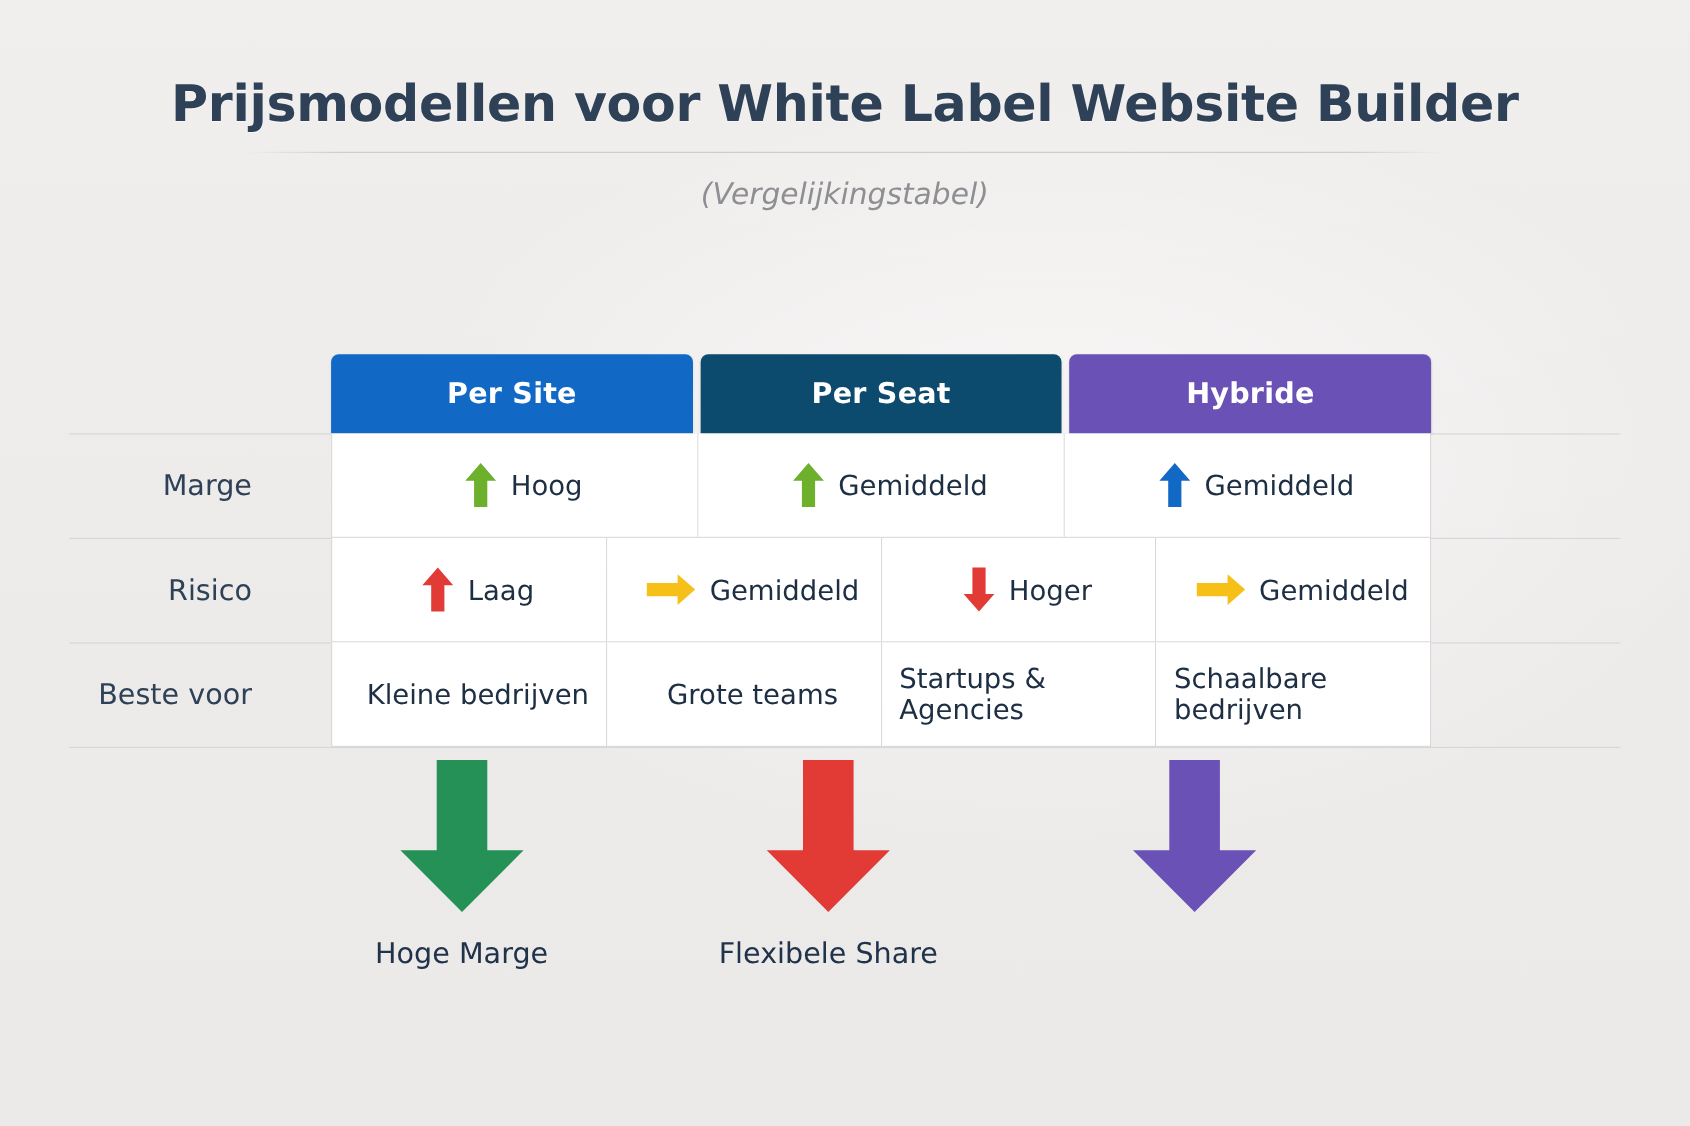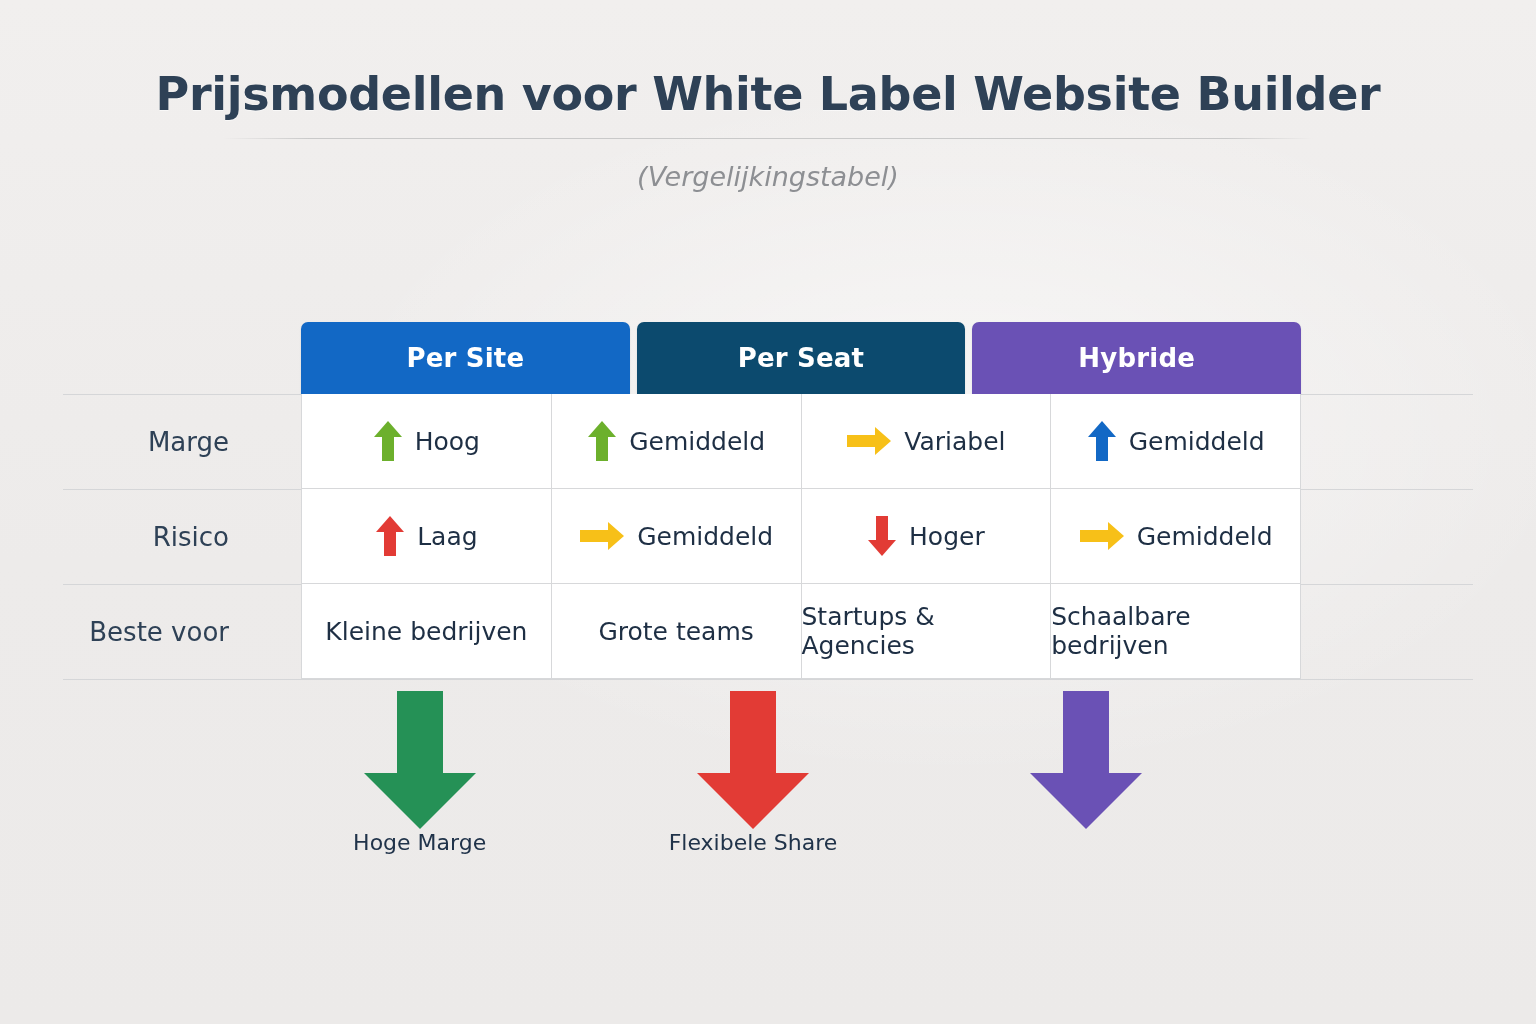--- a/index.html
+++ b/index.html
@@ -113,20 +113,21 @@
     background: #ffffff;
     border-right: 1px solid #d7d8da;
     border-bottom: 1px solid #d7d8da;
     display: flex;
     align-items: center;
     justify-content: center;
     gap: 12px;
     font-size: 25px;
     color: #1e2f44;
     font-family: "DejaVu Sans", sans-serif;
+    padding-left: 16px;
   }
   .body-row .cell:first-child { border-left: 1px solid #d7d8da; }
   .body-row.first .cell { border-top: none; }
 
   
   .rowlabel {
     position: absolute;
     left: 0;
     width: 178px;
     text-align: right;
@@ -154,21 +155,22 @@
     display: flex;
   }
   .bcol {
     flex: 1 1 0;
     display: flex;
     flex-direction: column;
     align-items: center;
   }
   .bigarrow { line-height: 0; }
   .bcaption {
-    font-size: 22px;
+    margin-top: 22px;
+    font-size: 26px;
     color: #20334a;
     font-family: "DejaVu Sans", sans-serif;
     white-space: nowrap;
     min-height: 30px;
   }
 </style>
 </head>
 <body>
 
 <div class="bg-wash"></div>
@@ -208,28 +210,20 @@
             </span>
           <span>Hoog</span>
         </div>
         <div class="cell">
           <span class="ico">
               <svg width="30" height="42" viewBox="0 0 30 42">
                 <path d="M15 1 L29 17 L21 17 L21 41 L9 41 L9 17 L1 17 Z" fill="#6cb02c"></path>
               </svg>
             </span>
           <span>Gemiddeld</span>
-        </div>
-        <div class="cell">
-          <span class="ico">
-              <svg width="46" height="30" viewBox="0 0 46 30">
-                <path d="M45 15 L29 29 L29 21 L1 21 L1 9 L29 9 L29 1 Z" fill="#f7c018"></path>
-              </svg>
-            </span>
-          <span>Variabel</span>
         </div>
         <div class="cell">
           <span class="ico">
               <svg width="30" height="42" viewBox="0 0 30 42">
                 <path d="M15 1 L29 17 L21 17 L21 41 L9 41 L9 17 L1 17 Z" fill="#1268c5"></path>
               </svg>
             </span>
           <span>Gemiddeld</span>
         </div>
       </div>

